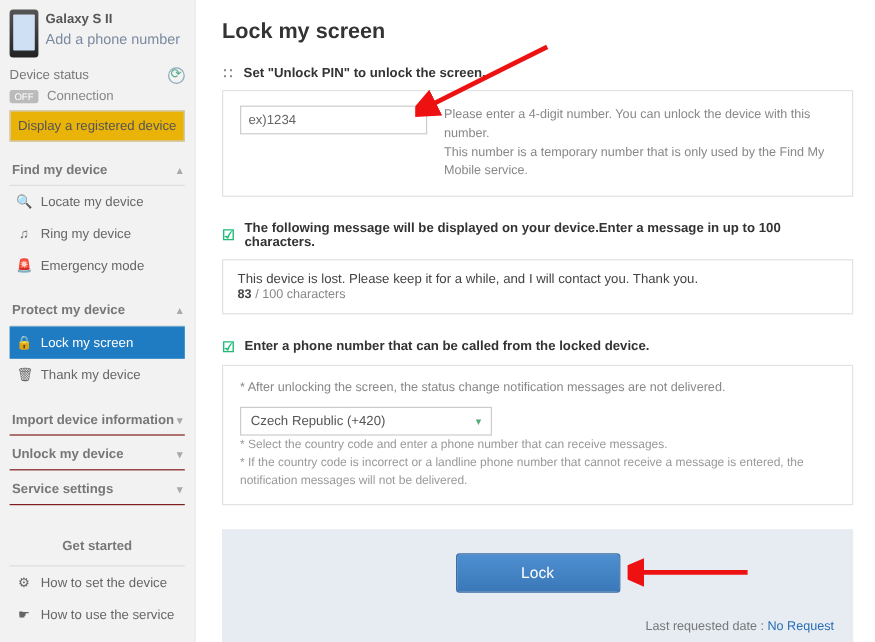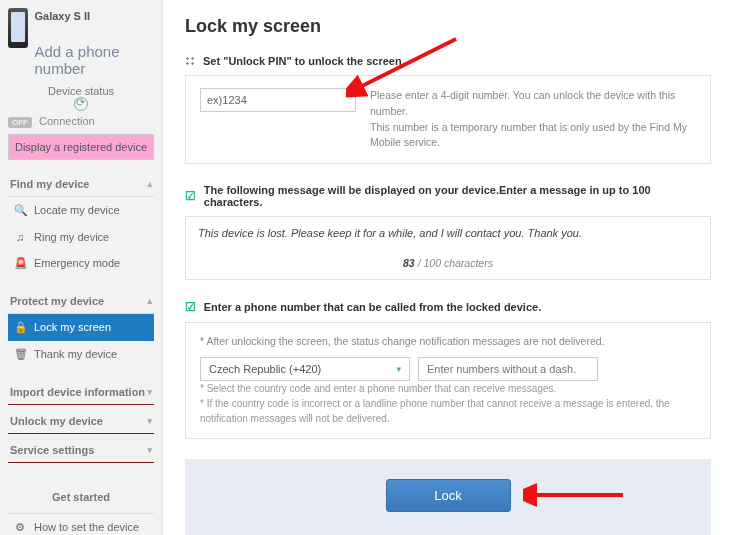--- a/index.html
+++ b/index.html
@@ -6,26 +6,26 @@
   body { font-family: Arial, Helvetica, sans-serif; font-size: 11px; background: #fff; color: #333; width: 729px; }
   .page { display: flex; background: #f5f5f5; }
 
   
   .sidebar { width: 162px; padding: 8px 8px 40px 8px; background: #f2f2f2; }
   .device-box { display: flex; gap: 6px; margin-bottom: 8px; }
   .phone-thumb { width: 24px; height: 40px; background: linear-gradient(#555,#222); border-radius: 3px; position: relative; }
   .phone-thumb::after { content:""; position:absolute; inset:4px 3px 6px 3px; background:#cfe0f5; border-radius:1px; }
   .device-meta { padding-top: 2px; }
   .device-name { font-weight: bold; font-size: 11px; color:#555; }
-  .add-phone { font-size: 15px; color: #7a8aa0; margin-top: 21px; cursor:pointer; }
-  .status-row { display:flex; align-items:center; justify-content:space-between; margin-top:6px; color:#777; font-size:11px;flex-direction:column; }
+  .add-phone { font-size: 12px; color: #7a8aa0; margin-top: 4px; cursor:pointer; }
+  .status-row { display:flex; align-items:center; justify-content:space-between; margin-top:6px; color:#777; font-size:11px; }
   .off-badge { display:inline-block; font-size:8px; background:#bbb; color:#fff; padding:1px 4px; border-radius:2px; margin-right:4px; vertical-align:middle;}
   .refresh-icon { width:14px; height:14px; border:1px solid #8ab; border-radius:50%; position:relative; cursor:pointer;}
   .refresh-icon::after{content:"⟳"; position:absolute; top:-2px; left:1px; font-size:11px; color:#5a8;}
-  .reg-btn { margin-top:6px; width:100%; background:#f9a8d4; border:1px solid #ccc; padding:6px 4px; font-size:11px; color:#555; cursor:pointer; }
+  .reg-btn { margin-top:6px; width:100%; background:#eab308; border:1px solid #ccc; padding:6px 4px; font-size:11px; color:#555; cursor:pointer; }
 
   .section { margin-top: 18px; }
   .section-head { display:flex; justify-content:space-between; align-items:center; color:#777; font-size:11px; font-weight:bold; padding:0 2px 6px 2px; border-bottom:1px solid #ddd; cursor:pointer;}
   .section-head.light { border-bottom:1px solid #7f1d1d; }
   .chev { font-size:9px; color:#aaa; }
   .nav-item { display:flex; align-items:center; gap:8px; padding:7px 6px; color:#666; cursor:pointer; }
   .nav-item.active { background:#1f7cc3; color:#fff; }
   .nav-icon { width:12px; text-align:center; color:inherit; font-size:11px; }
 
   .thin-sep { height:1px; background:#ddd; margin-top:4px; }
@@ -37,36 +37,36 @@
   .block { margin-bottom: 20px; }
   .block-head { display:flex; align-items:center; gap:8px; font-weight:bold; font-size:11px; color:#333; margin-bottom:8px;}
   .dots-icon { width:10px; height:10px; display:inline-block; background:
     radial-gradient(#888 1px, transparent 1.2px) 0 0/5px 5px; }
   .check-icon { color:#2b7; font-size:12px; }
 
   .pin-box { border:1px solid #e2e2e2; padding:12px 14px; display:flex; gap:14px; align-items:flex-start;}
   .pin-input { width:160px; padding:5px 6px; font-size:11px; border:1px solid #ccc; color:#666;}
   .hint { color:#888; font-size:10.5px; line-height:1.5; }
 
-  .msg-box { border:1px solid #e2e2e2; padding:10px 12px;font-style:italic; }
+  .msg-box { border:1px solid #e2e2e2; padding:10px 12px; }
   .msg-text { color:#444; font-size:11px; }
-  .char-count { text-align:center; color:#888; font-size:10.5px; margin-top:18px;}
+  .char-count { text-align:left; color:#888; font-size:10.5px; margin-top:0;}
   .char-count b { color:#444; font-weight:bold;}
 
   .phone-box { border:1px solid #e2e2e2; padding:12px 14px; }
   .phone-note { color:#888; font-size:10.5px; margin-bottom:10px;}
   .phone-row { display:flex; gap:8px; }
   .country-select { width:210px; padding:5px 8px; font-size:11px; border:1px solid #ccc; color:#555; background:#fff; display:flex; justify-content:space-between; align-items:center; cursor:pointer;}
   .caret { color:#5a7; font-size:9px;}
   .num-input { width:180px; padding:5px 8px; font-size:11px; border:1px solid #ccc; color:#888;}
   .small-notes { color:#999; font-size:10px; line-height:1.5;}
 
   .lock-panel { background:#e6ecf2; padding:20px 16px 14px 16px; margin-top:18px;}
   .lock-row { text-align:center; position:relative;}
-  .lock-btn { display:inline-block; width:125px; padding:8px 0; text-align:center; color:#fff; font-size:13px; background:linear-gradient(#4e8fd1,#3a78b8); border:1px solid #3a6fa5; border-radius:3px; cursor:pointer;}
+  .lock-btn { display:inline-block; width:137px; padding:8px 0; text-align:center; color:#fff; font-size:13px; background:linear-gradient(#4e8fd1,#3a78b8); border:1px solid #3a6fa5; border-radius:3px; cursor:pointer;}
   .last-req { text-align:right; font-size:10.5px; color:#777; margin-top:22px;}
   .last-req a { color:#2a6fb5; text-decoration:none;}
 
   
   .arrow-svg { position:absolute; pointer-events:none; }
 </style>
 </head>
 <body>
 
 <div class="page">
@@ -209,21 +209,20 @@
         <span class="check-icon">☑</span>
         <span>Enter a phone number that can be called from the locked device.</span>
       </div>
       <div class="phone-box">
         <div class="phone-note">* After unlocking the screen, the status change notification messages are not delivered.</div>
         <div class="phone-row">
           <div class="country-select">
             <span>Czech Republic (+420)</span>
             <span class="caret">▾</span>
           </div>
-          <input class="num-input" placeholder="Enter numbers without a dash." style="">
         </div>
         <div class="small-notes">
           <div>* Select the country code and enter a phone number that can receive messages.</div>
           <div>* If the country code is incorrect or a landline phone number that cannot receive a message is entered, the notification messages will not be delivered.</div>
         </div>
       </div>
     </div>
 
     <div class="lock-panel">
       <div class="lock-row" style="position:relative;">

